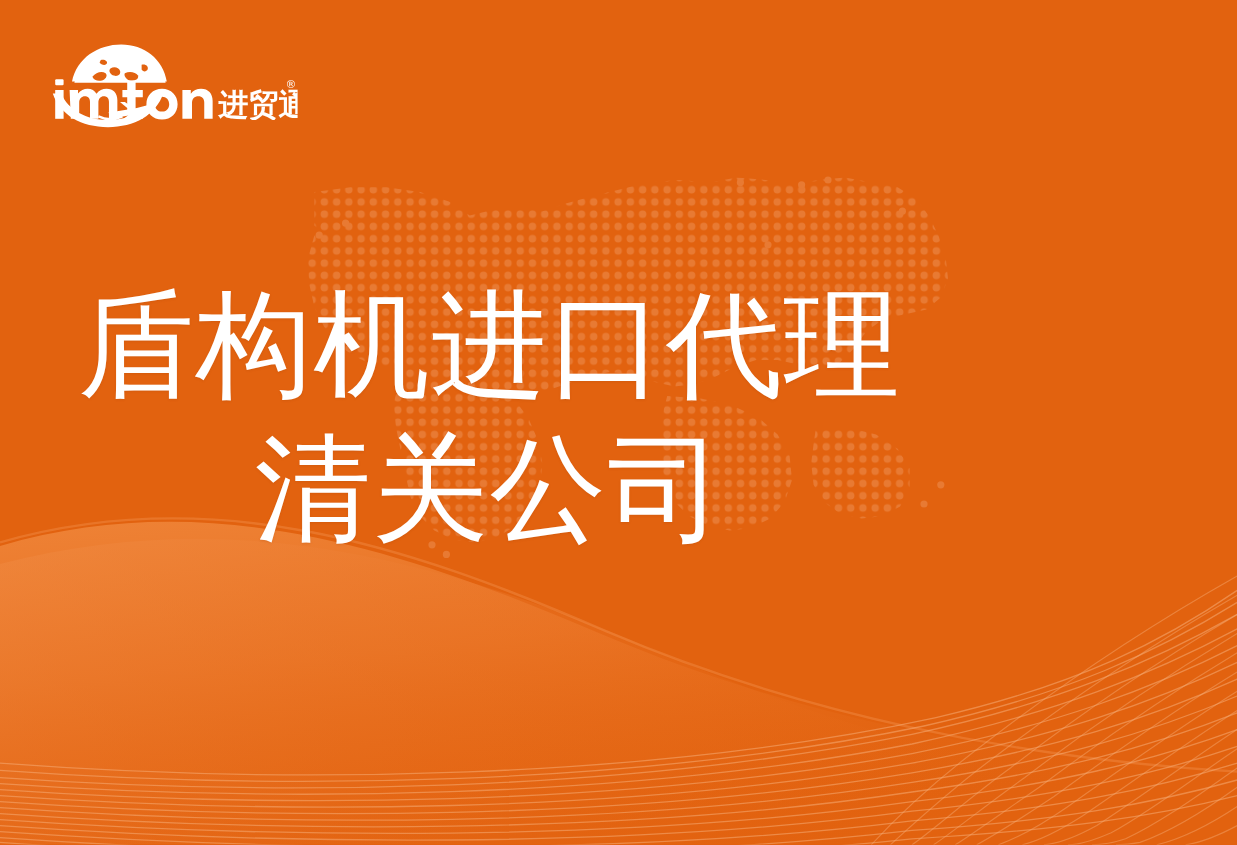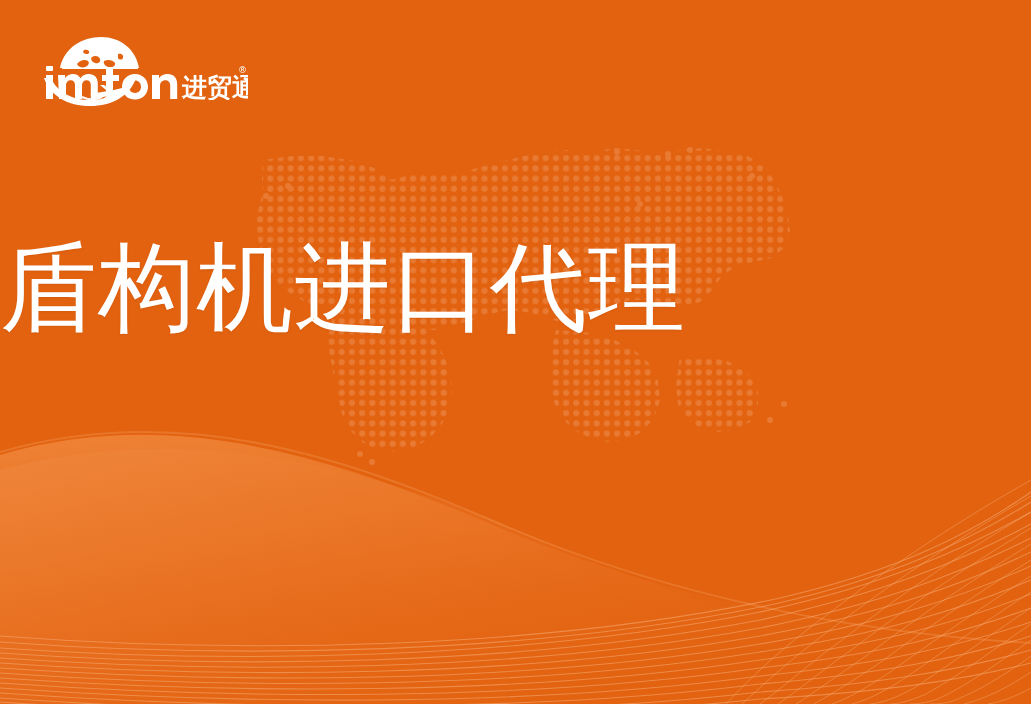--- a/index.html
+++ b/index.html
@@ -27,21 +27,21 @@
     z-index:20;
   }
   #logo svg { display:block; }
 
   
   #headline {
     position:absolute;
     left:0; top:228px;
     width:816px;
     z-index:15;
-    text-align:left;
+    text-align:center;
     color:#ffffff;
     font-family:"DejaVu Sans", sans-serif;
     font-weight:300;
     letter-spacing:2px;
     line-height:1.24;
     text-shadow:0 1px 2px rgba(150,60,0,.18);
   }
   .headline-line {
     display:block;
     font-size:97px;
@@ -238,16 +238,17 @@
         <path d="M52,18 L76,14 L84,12 L92,14 L84,18 L76,19 L60,22 Z"></path>
         <path d="M68,14 L62,9 L66,9 L72,13 Z"></path>
         <path d="M70,19 L64,24 L68,24 L74,20 Z"></path>
       </g>
       <path d="M44,21 C50,24 58,24 64,21" fill="none" stroke="#ffffff" stroke-width="2"></path>
     </svg>
   </div>
 
   <div id="headline">
     <span class="headline-line l1">盾构机进口代理</span>
+    <span class="headline-line l2">清关公司</span>
   </div>
 
 
 </div>
 
 </body></html>

